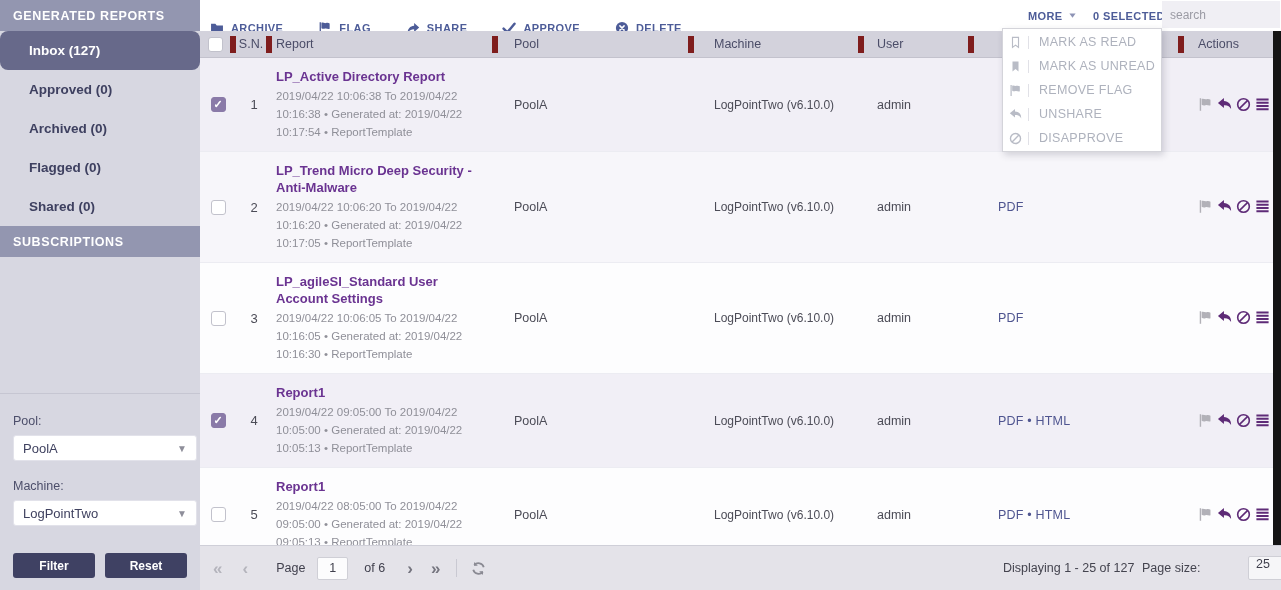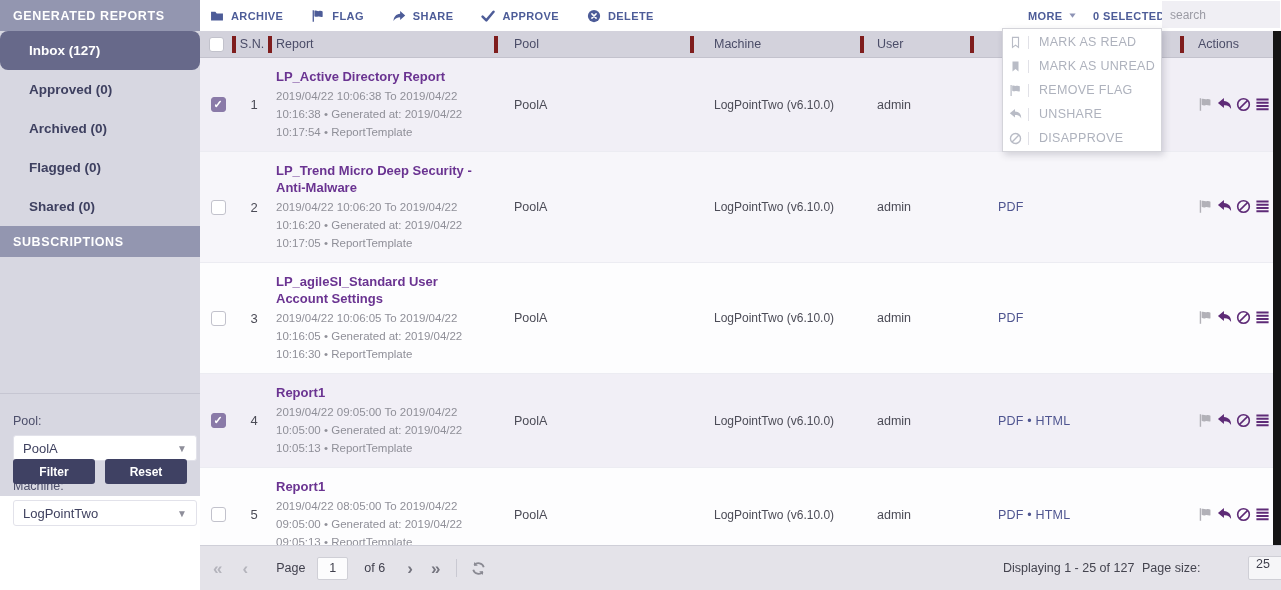--- a/index.html
+++ b/index.html
@@ -3,21 +3,21 @@
 <meta charset="utf-8">
 <style>
   * { margin:0; padding:0; box-sizing:border-box; }
   html,body { width:1281px; height:590px; }
   body {
     font-family:"Liberation Sans", sans-serif;
     background:#fff; position:relative; overflow:hidden;
     color:#4c4c57;
   }
   
-  .sidebar { position:absolute; left:0; top:0; width:200px; height:496px; background:#d7d7e1; }
+  .sidebar { position:absolute; left:0; top:0; width:200px; height:590px; background:#d7d7e1; }
   .side-section-header {
     height:31px; background:#9396b0; color:#fff; font-size:12.5px; letter-spacing:.6px;
     display:flex; align-items:center; padding-left:13px; font-weight:700;
   }
   .side-item {
     height:39px; display:flex; align-items:center; padding-left:29px;
     font-size:13.5px; color:#3e4060; cursor:pointer; font-weight:700;border-radius:8px;
   }
   .side-item.selected { background:#67698a; color:#fff; }
   .side-filters {
@@ -33,21 +33,21 @@
   .side-select .caret { color:#8e8e9a; }
   .side-buttons { position:absolute; bottom:12px; left:13px; right:13px; display:flex; justify-content:space-between; }
   .dark-btn {
     width:82px; height:25px; background:#3f4163; color:#fff; font-size:12px; font-weight:700;
     border:none; border-radius:3px; cursor:pointer; font-family:inherit;
   }
   
   .main { position:absolute; left:200px; top:0; width:1081px; height:590px; background:#fff; }
   
   .toolbar { position:absolute; top:0; left:0; right:0; height:31px; background:#fff; }
-  .toolbar-left { position:absolute; left:10px; top:0; height:31px; display:flex; align-items:center; gap:28px; }
+  .toolbar-left { position:absolute; left:10px; top:12px; height:31px; display:flex; align-items:center; gap:35px; }
   .tb-btn {
     display:flex; align-items:center; gap:7px; color:#4d5c98; font-size:11px; font-weight:700;
     letter-spacing:.4px; cursor:pointer; background:none; border:none; font-family:inherit;
   }
   .tb-btn svg { width:14px; height:14px; }
   .more-btn { position:absolute; left:828px; top:0; height:31px; display:flex; align-items:center; gap:5px;
     color:#4d5c98; font-size:11px; font-weight:700; letter-spacing:.4px; cursor:pointer; }
   .more-btn svg { width:9px; height:9px; color:#8d93b5; }
   .selected-count { position:absolute; left:893px; top:0; height:31px; display:flex; align-items:center;
     color:#4d5c98; font-size:11px; font-weight:700; letter-spacing:.4px; }
@@ -55,21 +55,21 @@
     position:absolute; left:962px; top:1px; width:118px; height:27px; background:#f0eff4;
     border:none; outline:none; padding:0 8px; font-size:12px; color:#55555f; font-family:inherit;
   }
   .search-input::placeholder { color:#9b9ba4; }
   
   .grid-cols { display:grid; grid-template-columns:36px 36px 226px 196px 170px 110px 210px 1fr; }
   .thead {
     position:absolute; top:31px; left:0; right:0; height:27px; background:#d3d2dc;
     color:#4b4d68; font-size:12.5px; align-items:center; border-bottom:1px solid #c3c2cd;
   }
-  .th { height:17px; display:flex; align-items:center; border-right:4px solid #7f1d1d; padding-left:16px; }
+  .th { height:17px; display:flex; align-items:center; border-right:6px solid #7f1d1d; padding-left:16px; }
   .th:last-child { border-right:none; }
   .th.c-cb { justify-content:center; padding-left:0; }
   .th.c-sn { justify-content:center; padding-left:0; }
   .th.c-report { padding-left:4px; }
   .th.c-machine { padding-left:20px; }
   .th.c-user { padding-left:13px; }
   .th.c-formats { padding-left:24px; }
   .th.c-actions { padding-left:14px; }
   .tbody { position:absolute; top:58px; left:0; right:0; height:487px; overflow:hidden; }
   .row { align-items:center; border-bottom:1px solid #ececf2; background:#fdfdfe; }

